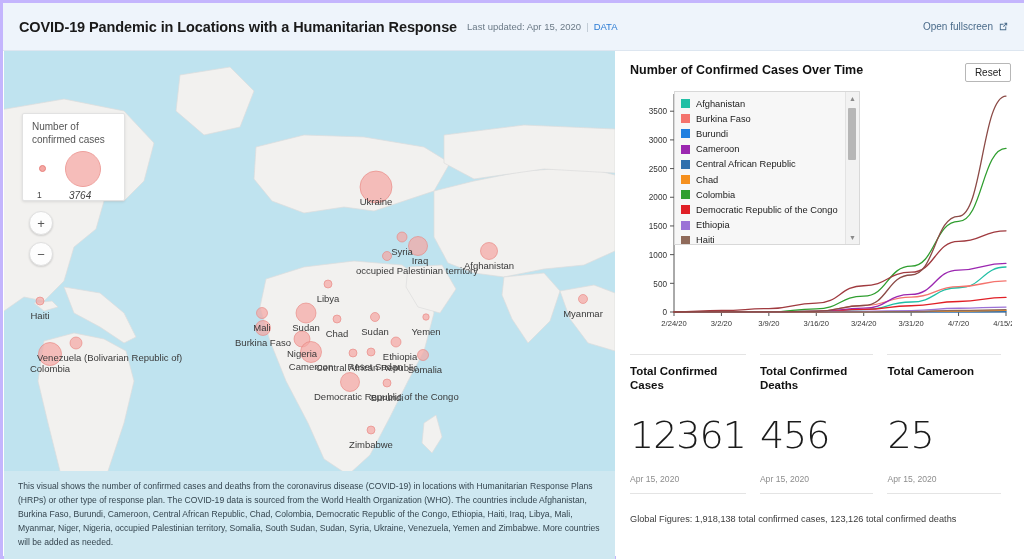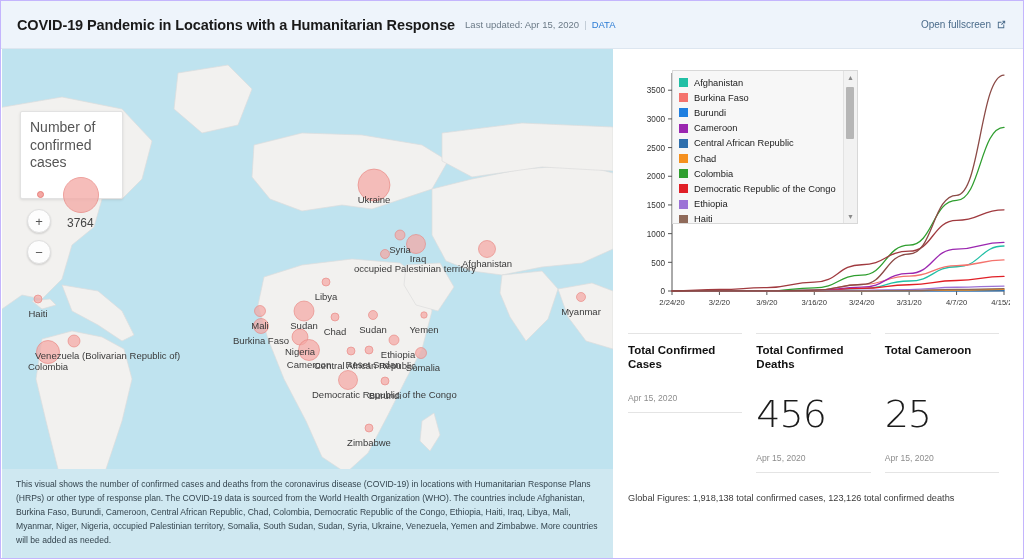--- a/index.html
+++ b/index.html
@@ -2,21 +2,21 @@
 <html><head>
 <meta charset="utf-8">
 <style>
   html,body{margin:0;padding:0;}
   body{
     width:1024px;height:559px;overflow:hidden;
     background:#ffffff;
     font-family:"Liberation Sans","DejaVu Sans",sans-serif;
     color:#222;
   }
-  .frame{position:relative;width:1024px;height:559px;border:1px solid #c4b5fd;box-sizing:border-box;}
+  .frame{position:relative;width:1024px;height:559px;border:3px solid #c4b5fd;box-sizing:border-box;}
 
   
   .header{
     position:absolute;left:0;top:0;width:1022px;height:48px;
     background:#eef4fb;border-bottom:1px solid #dde6f0;
     display:flex;align-items:center;box-sizing:border-box;padding:0 16px;
   }
   .header-title{font-size:14.5px;font-weight:bold;color:#1a1a1a;letter-spacing:-0.1px;}
   .header-meta{margin-left:10px;font-size:9.5px;color:#6b7a87;display:flex;align-items:center;gap:5px;}
   .header-sep{color:#b9c4ce;}
@@ -36,28 +36,28 @@
     font-family:"Liberation Sans",sans-serif;line-height:1.08;
     text-align:center;transform:translateX(-50%);
   }
 
   
   .map-legend{
     position:absolute;left:18px;top:62px;width:101px;height:86px;
     background:#ffffff;border:1px solid #e2e2e2;border-radius:2px;
     box-shadow:0 1px 3px rgba(0,0,0,.10);
   }
-  .legend-title{font-size:14px;color:#555;padding:7px 0 0 9px;line-height:1.25;width:84px;}
+  .legend-title{font-size:10px;color:#555;padding:7px 0 0 9px;line-height:1.25;width:84px;}
   .legend-body{position:relative;height:44px;}
   .legend-sm{position:absolute;left:16px;top:19px;width:5px;height:5px;border-radius:50%;
     background:#f4a8a4;border:1px solid #e8817c;}
   .legend-lg{position:absolute;left:42px;top:5px;width:34px;height:34px;border-radius:50%;
     background:#f4a8a4;opacity:.75;border:1px solid #e8817c;}
   .legend-v1{position:absolute;left:14px;top:44px;font-size:8.5px;color:#444;}
-  .legend-v2{position:absolute;left:46px;top:44px;font-size:12px;color:#444;}
+  .legend-v2{position:absolute;left:46px;top:44px;font-size:10px;color:#444;font-style:italic;}
 
   
   .zoom-ctrl{position:absolute;left:25px;top:160px;}
   .zoom-btn{
     width:22px;height:22px;border-radius:50%;background:#fdfdfd;
     border:1px solid #e0e0e0;box-shadow:0 1px 2px rgba(0,0,0,.14);
     display:flex;align-items:center;justify-content:center;
     font-size:13px;color:#555;margin-bottom:7px;cursor:pointer;user-select:none;
   }
 
@@ -232,20 +232,24 @@
     <div class="zoom-ctrl">
       <div class="zoom-btn">+</div>
       <div class="zoom-btn">−</div>
     </div>
 
     <div class="map-caption">This visual shows the number of confirmed cases and deaths from the coronavirus disease (COVID-19) in locations with Humanitarian Response Plans (HRPs) or other type of response plan. The COVID-19 data is sourced from the World Health Organization (WHO). The countries include Afghanistan, Burkina Faso, Burundi, Cameroon, Central African Republic, Chad, Colombia, Democratic Republic of the Congo, Ethiopia, Haiti, Iraq, Libya, Mali, Myanmar, Niger, Nigeria, occupied Palestinian territory, Somalia, South Sudan, Sudan, Syria, Ukraine, Venezuela, Yemen and Zimbabwe. More countries will be added as needed.</div>
   </div>
 
   <div class="right-pane">
 
+    <div class="chart-head">
+      <div class="chart-title">Number of Confirmed Cases Over Time</div>
+      <div class="reset-btn">Reset</div>
+    </div>
 
     <div class="chart-wrap">
       <svg class="chart-svg" width="382" height="250" viewBox="0 0 382 250">
         <g id="chart-axes">
             <line x1="44" y1="6" x2="44" y2="224" stroke="#555" stroke-width="1"></line>
             <line x1="44" y1="224" x2="376" y2="224" stroke="#555" stroke-width="1"></line>
             <line x1="40" y1="224" x2="44" y2="224" stroke="#555" stroke-width="1"></line>
             <text x="37" y="227.2" text-anchor="end" font-size="8.2" fill="#333" font-family="&quot;Liberation Sans&quot;,sans-serif">0</text>
             <line x1="40" y1="195.31578947368422" x2="44" y2="195.31578947368422" stroke="#555" stroke-width="1"></line>
             <text x="37" y="198.5157894736842" text-anchor="end" font-size="8.2" fill="#333" font-family="&quot;Liberation Sans&quot;,sans-serif">500</text>
@@ -342,20 +346,21 @@
           <div class="legend-thumb"></div>
           <div class="legend-arrow" style="bottom:3px;">▼</div>
         </div>
       </div>
     </div>
 
     <div class="stats-row">
       <div class="stat-card">
         <div class="rule"></div>
         <div class="stat-label">Total Confirmed Cases</div>
+        <div class="stat-value">12361</div>
         <div class="stat-date">Apr 15, 2020</div>
         <div class="stat-foot-rule"></div>
       </div>
       <div class="stat-card">
         <div class="rule"></div>
         <div class="stat-label">Total Confirmed Deaths</div>
         <div class="stat-value">456</div>
         <div class="stat-date">Apr 15, 2020</div>
         <div class="stat-foot-rule"></div>
       </div>

